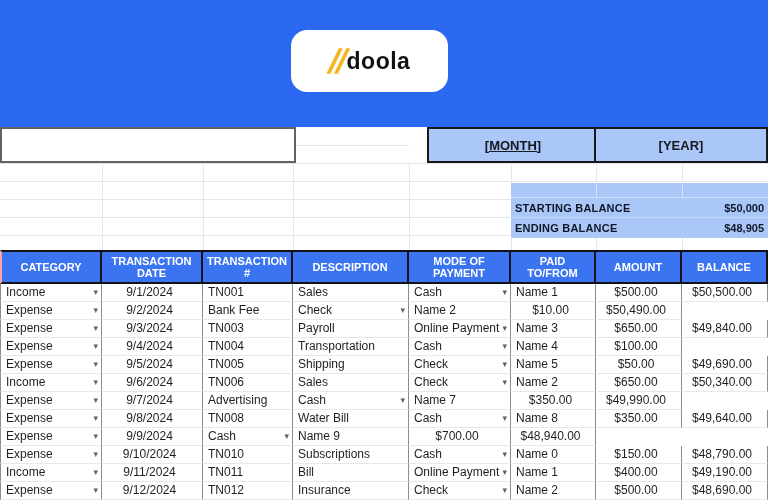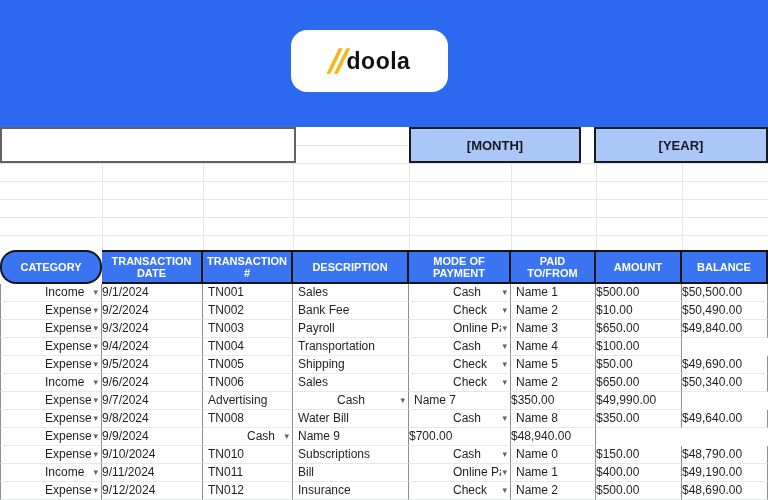--- a/index.html
+++ b/index.html
@@ -26,21 +26,21 @@
   
   .title-cell {
     position:absolute; left:0; top:127px; width:296px; height:36px;
     background:#ffffff; border:2px solid #5f6368;
   }
   .my-cell {
     position:absolute; top:127px; height:36px; background:#aac7f8;
     border:2px solid #17191c; display:flex; align-items:center; justify-content:center;
     font-weight:bold; font-size:13px; color:#15181d;
   }
-  .month-cell { left:409px; width:172px; }
+  .month-cell { left:427px; width:172px;text-decoration:underline; }
   .year-cell  { left:594px; width:174px; }
   
   .summary {
     position:absolute; left:511px; top:183px; width:257px; height:55px;
     background:#aac7f8; font-size:11px; font-weight:bold; color:#101828;
   }
   .summary .spacer { height:15px; border-bottom:1px solid rgba(255,255,255,0.45); position:relative; }
   .summary .spacer .iv { position:absolute; top:0; width:1px; height:15px; background:rgba(255,255,255,0.5); }
   .summary .srow { height:20px; display:flex; align-items:center; }
   .summary .srow .lbl { flex:1; padding-left:4px; letter-spacing:0.2px; }
@@ -49,35 +49,35 @@
   
   .thead {
     position:absolute; left:0; top:250px; width:768px; height:34px;
     display:grid; grid-template-columns:102px 101px 90px 116px 102px 85px 86px 86px;
   }
   .hcell {
     background:#3b74f0; border:2px solid #111316; border-left:none;
     display:flex; align-items:center; justify-content:center; text-align:center;
     color:#ffffff; font-weight:bold; font-size:11px; line-height:12px; padding:1px 2px;
   }
-  .hcell:first-child { border-left:2px solid #0f172a;border-radius:16px; }
+  .hcell:first-child { border-left:2px solid #fca5a5; }
   .tbody { position:absolute; left:0; top:284px; width:768px; }
   .trow {
     display:grid; grid-template-columns:102px 101px 90px 116px 102px 85px 86px 86px;
     height:18px;
   }
   .tcell {
     border-right:1px solid #8a8d91; border-bottom:1px solid #e7e8ea;
     font-size:12px; color:#1f1f1f; display:flex; align-items:center;
     overflow:hidden; white-space:nowrap; line-height:17px;
   }
   .trow .tcell:first-child { border-left:1px solid #8a8d91; }
-  .tcell .txt { flex:1; overflow:hidden; white-space:nowrap;margin-left:39px; }
+  .tcell .txt { flex:1; overflow:hidden; white-space:nowrap; }
   .pad-l { padding-left:5px; }
-  .align-r { justify-content:flex-start; padding-right:5px; }
+  .align-r { justify-content:center; padding-right:5px; }
   .dd { flex:none; font-size:9px; color:#5f6368; padding:0 3px 0 1px; }
 </style>
 </head>
 <body>
 
 <div id="screen">
 
   <div class="banner">
     <div class="logo-box">
       <span class="logo-slashes">//</span>
@@ -96,20 +96,34 @@
   <div class="gl v" style="left:293px; top:163px; height:87px;"></div>
   <div class="gl v" style="left:409px; top:163px; height:87px;"></div>
   <div class="gl v" style="left:511px; top:163px; height:87px;"></div>
   <div class="gl v" style="left:596px; top:163px; height:87px;"></div>
   <div class="gl v" style="left:682px; top:163px; height:87px;"></div>
 
   <div class="title-cell"></div>
   <div class="my-cell month-cell">[MONTH]</div>
   <div class="my-cell year-cell">[YEAR]</div>
 
+  <div class="summary">
+    <div class="spacer">
+      <span class="iv" style="left:85px;"></span>
+        <span class="iv" style="left:171px;"></span>
+    </div>
+    <div class="srow first">
+      <span class="lbl">STARTING BALANCE</span>
+      <span class="val">$50,000</span>
+    </div>
+    <div class="srow">
+      <span class="lbl">ENDING BALANCE</span>
+      <span class="val">$48,905</span>
+    </div>
+  </div>
 
   <div class="thead">
   <div class="hcell">
         <span>CATEGORY</span>
       </div>
 
   <div class="hcell">
         <span>TRANSACTION DATE</span>
       </div>
 
@@ -170,23 +184,20 @@
 
   <div class="trow">
     <div class="tcell pad-l">
       <span class="txt">Expense</span>
       <span class="dd">▾</span>
     </div>
     <div class="tcell align-r">
           <span>9/2/2024</span>
         </div>
     <div class="tcell pad-l">
-          <span>TN002</span>
-        </div>
-    <div class="tcell pad-l">
           <span>Bank Fee</span>
         </div>
     <div class="tcell pad-l">
       <span class="txt">Check</span>
       <span class="dd">▾</span>
     </div>
     <div class="tcell pad-l">
           <span>Name 2</span>
         </div>
     <div class="tcell align-r">

